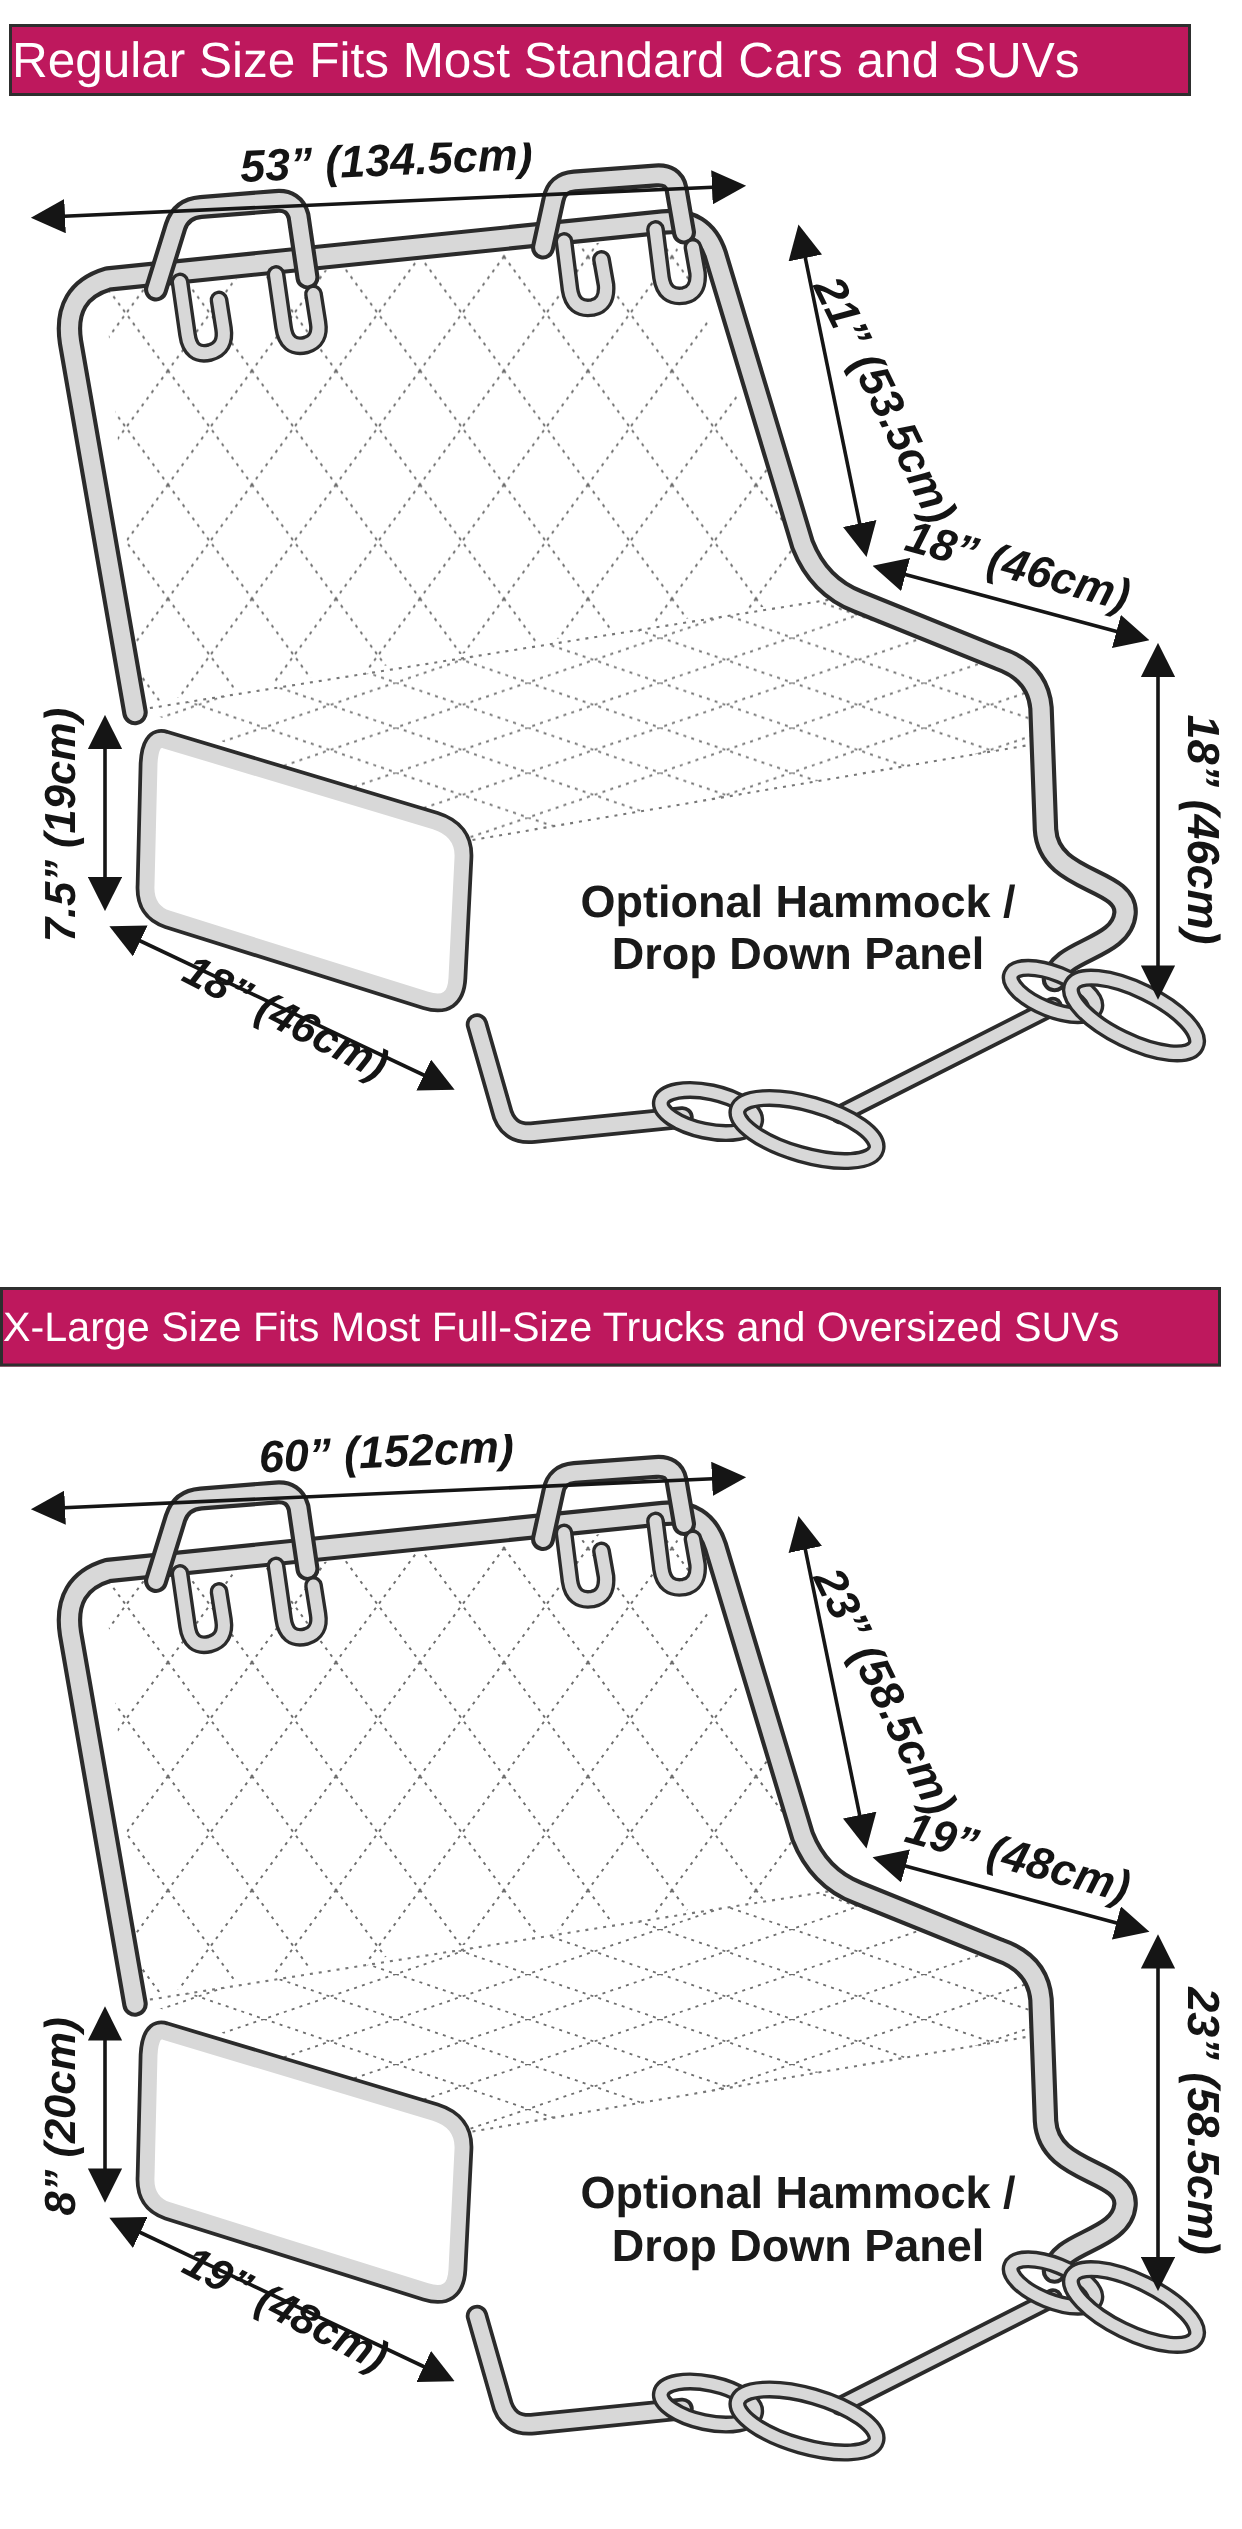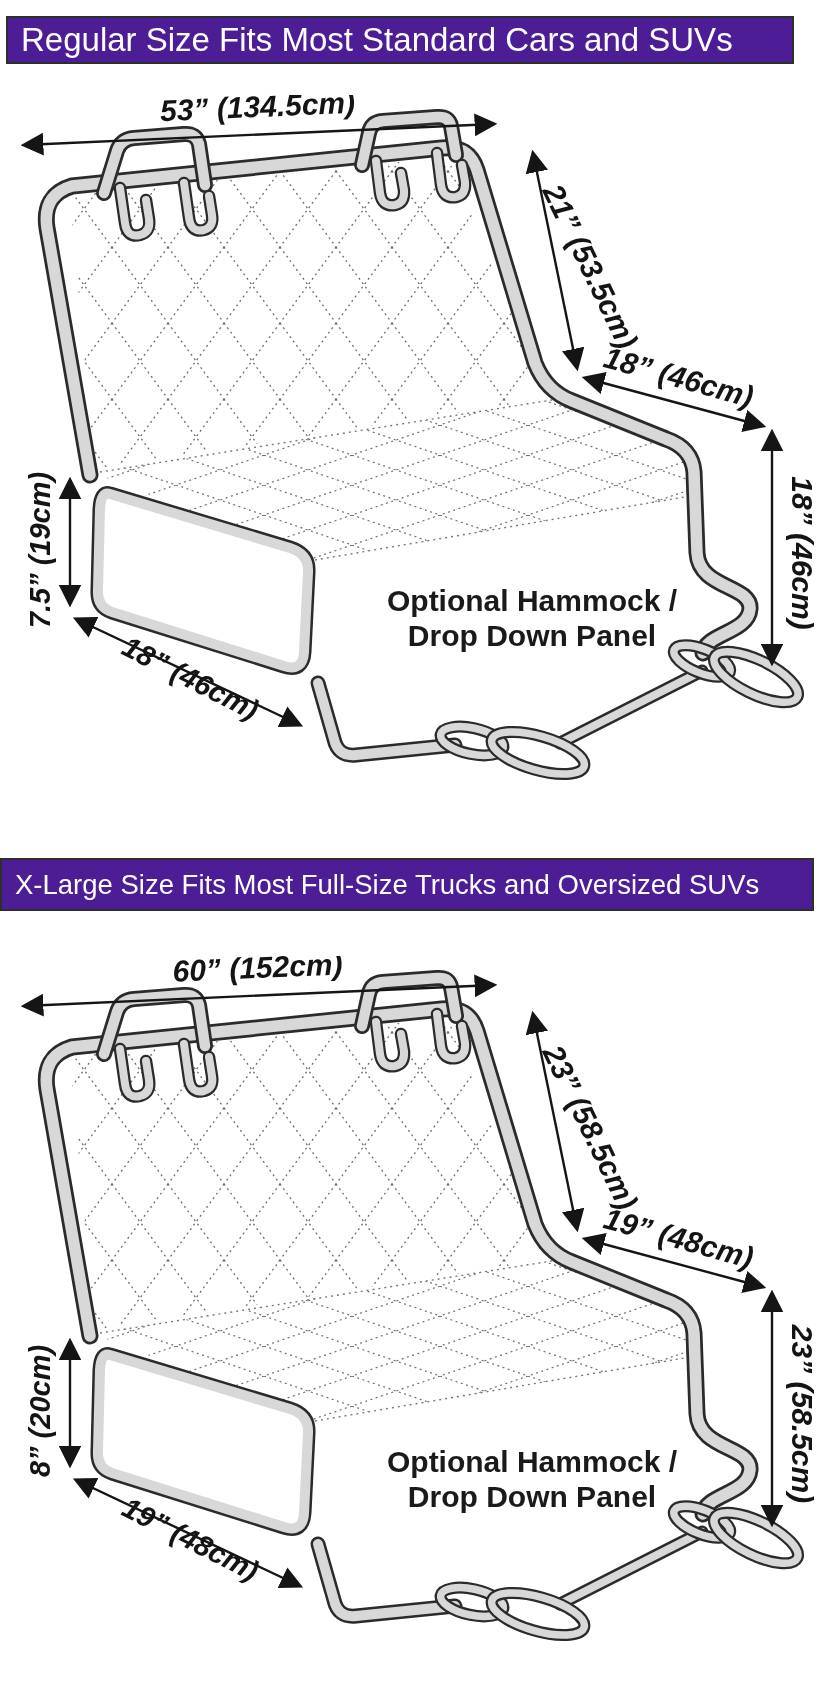--- a/index.html
+++ b/index.html
@@ -1,19 +1,19 @@
 <!DOCTYPE html>
 <html><head>
 <meta charset="utf-8">
 <style>
   html,body{margin:0;padding:0;background:#ffffff;}
   .canvas{position:relative;width:828px;height:1686px;background:#ffffff;overflow:hidden;
           font-family:"Liberation Sans",sans-serif;}
-  .size-bar{position:absolute;box-sizing:border-box;background:#4c1d95;border:2px solid #2e2e2e;
-            color:#ffffff;display:flex;align-items:center;padding-left:13px;white-space:nowrap;}
+  .size-bar{position:absolute;box-sizing:border-box;background:#be185d;border:2px solid #2e2e2e;
+            color:#ffffff;display:flex;align-items:center;padding-left:0;white-space:nowrap;}
   #bar1{left:6px;top:16px;width:788px;height:48px;font-size:33px;}
   #bar2{left:0px;top:858px;width:814px;height:53px;font-size:27.5px;text-align:right;}
   .slot{position:absolute;left:0;width:828px;height:730px;}
   #slot1{top:95px;}
   #slot2{top:956px;}
   svg text{font-family:"Liberation Sans",sans-serif;}
   .dim{font-weight:700;font-style:italic;font-size:30px;fill:#141414;}
   .dim-sm{font-weight:700;font-style:italic;font-size:29px;fill:#141414;}
   .ham{font-weight:700;font-size:30px;fill:#1a1a1a;}
   .dimline{stroke:#151515;stroke-width:2.4;fill:none;marker-start:url(#ah);marker-end:url(#ah);}

